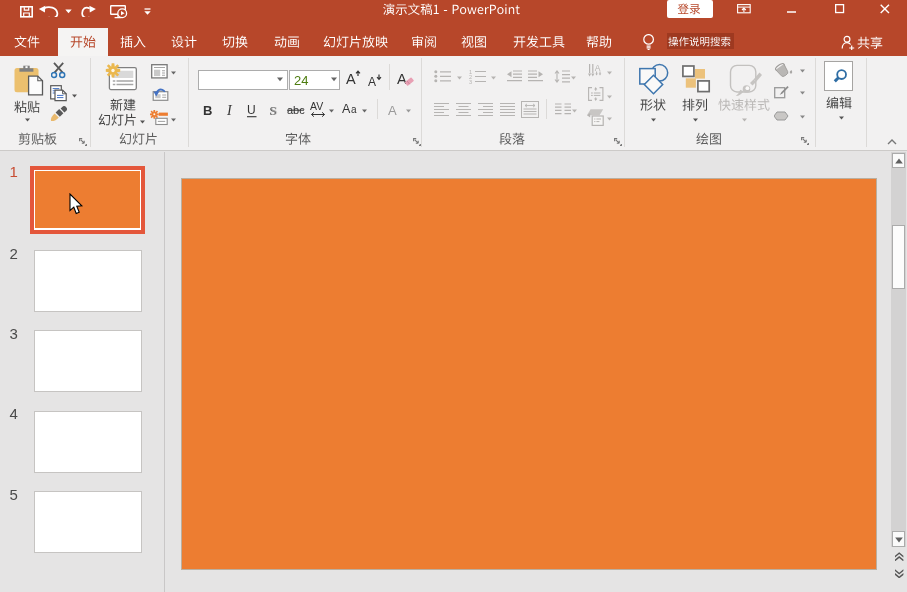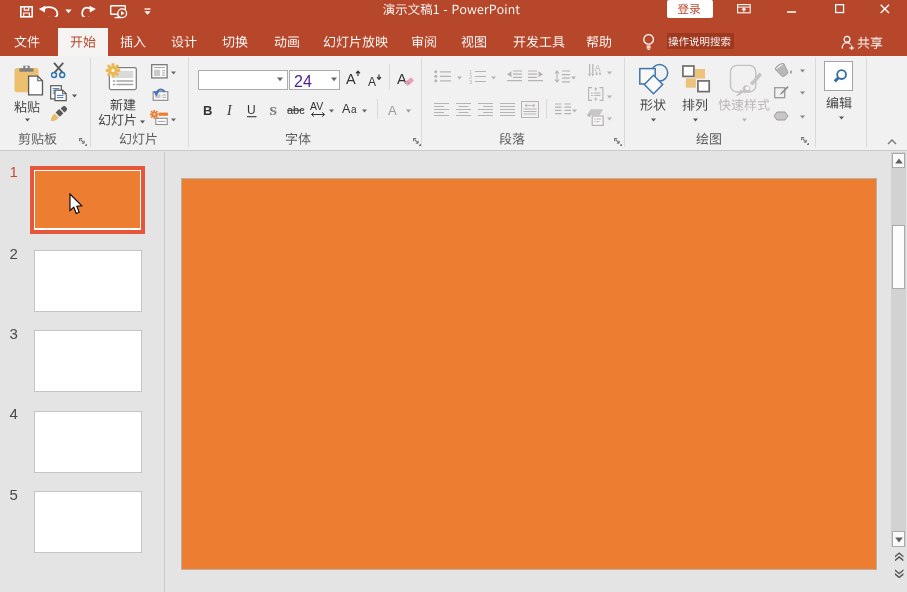--- a/index.html
+++ b/index.html
@@ -207,21 +207,21 @@
       <path d="M0 0.4 h5 l-2.5 3 z" fill="#666"></path>
     </svg></div>
 <div style="position:absolute;left:118.5px;top:131.6px;line-height:0"><svg width="40" height="16" viewBox="0 -11.44 40 15.60">
       <path d="M6.2 -9.6H11.5V-8.7H6.2ZM11.1 -9.6H12Q12 -9.6 12 -9.5Q12 -9.4 12 -9.3Q12 -9.2 12 -9.1Q12 -6.7 11.9 -5.1Q11.8 -3.5 11.7 -2.4Q11.6 -1.4 11.5 -0.8Q11.4 -0.2 11.2 0Q10.9 0.3 10.7 0.4Q10.5 0.6 10.1 0.6Q9.8 0.6 9.2 0.6Q8.6 0.6 8 0.6Q8 0.4 7.9 0.1Q7.9 -0.2 7.7 -0.4Q8.4 -0.3 8.9 -0.3Q9.5 -0.3 9.7 -0.3Q9.9 -0.3 10 -0.4Q10.2 -0.4 10.3 -0.5Q10.4 -0.7 10.6 -1.3Q10.7 -1.8 10.8 -2.9Q10.9 -3.9 10.9 -5.5Q11 -7.1 11.1 -9.4ZM4.7 -3.5 5.5 -3.8Q5.9 -3.1 6.2 -2.4Q6.5 -1.7 6.8 -1.1Q7 -0.4 7.1 0.1L6.3 0.5Q6.1 0 5.9 -0.7Q5.7 -1.4 5.3 -2.1Q5 -2.8 4.7 -3.5ZM1 -4.9Q1 -5 0.9 -5.1Q0.9 -5.3 0.8 -5.5Q0.7 -5.7 0.7 -5.8Q0.9 -5.9 1.1 -6.1Q1.3 -6.4 1.5 -6.7Q1.6 -6.9 1.9 -7.3Q2.1 -7.7 2.4 -8.3Q2.7 -8.9 3 -9.6Q3.3 -10.2 3.5 -10.9L4.5 -10.5Q4.1 -9.6 3.6 -8.7Q3.2 -7.7 2.7 -6.9Q2.2 -6.1 1.7 -5.4V-5.4Q1.7 -5.4 1.6 -5.3Q1.5 -5.3 1.4 -5.2Q1.2 -5.1 1.1 -5Q1 -4.9 1 -4.9ZM1 -4.9 1 -5.6 1.5 -5.9 4.8 -6.2Q4.8 -6 4.7 -5.7Q4.7 -5.5 4.7 -5.3Q3.6 -5.2 2.9 -5.1Q2.2 -5.1 1.8 -5Q1.5 -5 1.3 -4.9Q1.1 -4.9 1 -4.9ZM1.1 0Q1.1 -0.1 1 -0.3Q1 -0.4 0.9 -0.6Q0.8 -0.8 0.8 -0.9Q1 -1 1.3 -1.3Q1.6 -1.6 1.9 -2.1Q2.1 -2.4 2.5 -2.9Q2.9 -3.5 3.4 -4.2Q3.9 -5 4.4 -5.9Q4.9 -6.8 5.3 -7.7L6.3 -7.2Q5.6 -6 4.9 -4.8Q4.1 -3.6 3.4 -2.5Q2.6 -1.4 1.8 -0.5V-0.5Q1.8 -0.5 1.7 -0.5Q1.6 -0.4 1.5 -0.3Q1.3 -0.2 1.2 -0.2Q1.1 -0.1 1.1 0ZM1.1 0 1.1 -0.8 1.6 -1.2 6.1 -1.9Q6.1 -1.7 6.1 -1.4Q6 -1.2 6.1 -1Q4.8 -0.8 4 -0.6Q3.2 -0.5 2.6 -0.4Q2.1 -0.3 1.8 -0.2Q1.5 -0.1 1.4 -0.1Q1.2 -0 1.1 0Z M15.8 -10.9H16.8V-6.7Q16.8 -5.7 16.7 -4.7Q16.6 -3.6 16.4 -2.6Q16.1 -1.6 15.6 -0.7Q15.1 0.2 14.3 1Q14.2 0.9 14.1 0.8Q13.9 0.7 13.8 0.5Q13.7 0.4 13.6 0.3Q14.4 -0.4 14.8 -1.3Q15.3 -2.1 15.5 -3Q15.7 -3.9 15.8 -4.9Q15.8 -5.8 15.8 -6.7ZM14.3 -8.3 15 -8.2Q15 -7.6 15 -7Q14.9 -6.4 14.8 -5.8Q14.7 -5.2 14.5 -4.8L13.7 -5.1Q13.9 -5.5 14 -6Q14.1 -6.6 14.2 -7.2Q14.3 -7.7 14.3 -8.3ZM17.9 -8.5 18.8 -8.1Q18.5 -7.5 18.2 -6.7Q17.9 -6 17.6 -5.5L17 -5.8Q17.1 -6.1 17.3 -6.6Q17.5 -7.1 17.7 -7.6Q17.8 -8.1 17.9 -8.5ZM16.5 -3.7Q16.7 -3.5 17 -3.2Q17.3 -2.9 17.7 -2.5Q18 -2.2 18.3 -1.9Q18.6 -1.5 18.7 -1.4L18.1 -0.6Q17.9 -0.9 17.6 -1.2Q17.3 -1.6 17 -1.9Q16.7 -2.3 16.4 -2.6Q16.1 -2.9 15.9 -3.1ZM18.8 -9.9H25.5V-8.9H18.8ZM22.2 -9.5H23.2V-0.4Q23.2 0.1 23.1 0.4Q22.9 0.7 22.6 0.8Q22.2 0.9 21.6 0.9Q21 1 20.1 1Q20 0.8 20 0.6Q19.9 0.4 19.8 0.2Q19.7 0.1 19.7 -0.1Q20.1 -0.1 20.6 -0.1Q21 -0.1 21.4 -0.1Q21.7 -0.1 21.8 -0.1Q22 -0.1 22.1 -0.1Q22.2 -0.2 22.2 -0.4Z M28.8 -7.6H37.7V-6.6H28.8ZM33 -10.9H34.1V-7.1H33ZM28.3 -10.6H29.4V-6.3Q29.4 -5.3 29.3 -4.3Q29.2 -3.3 29 -2.4Q28.8 -1.5 28.4 -0.6Q28 0.3 27.3 1.1Q27.2 0.9 27 0.8Q26.9 0.7 26.8 0.5Q26.6 0.4 26.5 0.3Q27.3 -0.6 27.7 -1.7Q28.1 -2.8 28.2 -3.9Q28.3 -5.1 28.3 -6.3ZM28.8 -4.5H35.7V1H34.7V-3.5H28.8Z" fill="#5E5E5E"></path>
     </svg></div>
 <div class="abs" style="left:198px;top:69.5px;width:90px;height:20.5px;background:#fff;border:1px solid #ACACAC"></div>
 <div style="position:absolute;left:277.0px;top:77.0px;line-height:0"><svg width="6" height="5">
       <path d="M0 0.5 h6 l-3 3.8 z" fill="#666"></path>
     </svg></div>
 <div class="abs" style="left:289px;top:69.5px;width:51px;height:20.5px;background:#fff;border:1px solid #ACACAC"></div>
-<div class="abs" style="left:294px;top:73px;font-size:16px;color:#4c1d95">24</div>
+<div class="abs" style="left:294px;top:73px;font-size:13px;color:#4d7c0f">24</div>
 <div style="position:absolute;left:331.0px;top:77.0px;line-height:0"><svg width="6" height="5">
       <path d="M0 0.5 h6 l-3 3.8 z" fill="#666"></path>
     </svg></div>
 <div style="position:absolute;left:346.0px;top:70.0px;line-height:0"><svg width="16" height="17">
       <text x="0" y="14" font-family="Liberation Sans" font-size="14.5" fill="#333">A</text>
 <path d="M12 6 v-4.6 M10 3.3 l2-2.1 2 2.1" fill="none" stroke="#333" stroke-width="1.2"></path>
     </svg></div>
 <div style="position:absolute;left:368.0px;top:74.0px;line-height:0"><svg width="15" height="13">
       <text x="0" y="12" font-family="Liberation Sans" font-size="12" fill="#333">A</text>
 <path d="M11 0.6 v4.6 M9 3.2 l2 2.1 2-2.1" fill="none" stroke="#333" stroke-width="1.2"></path>

